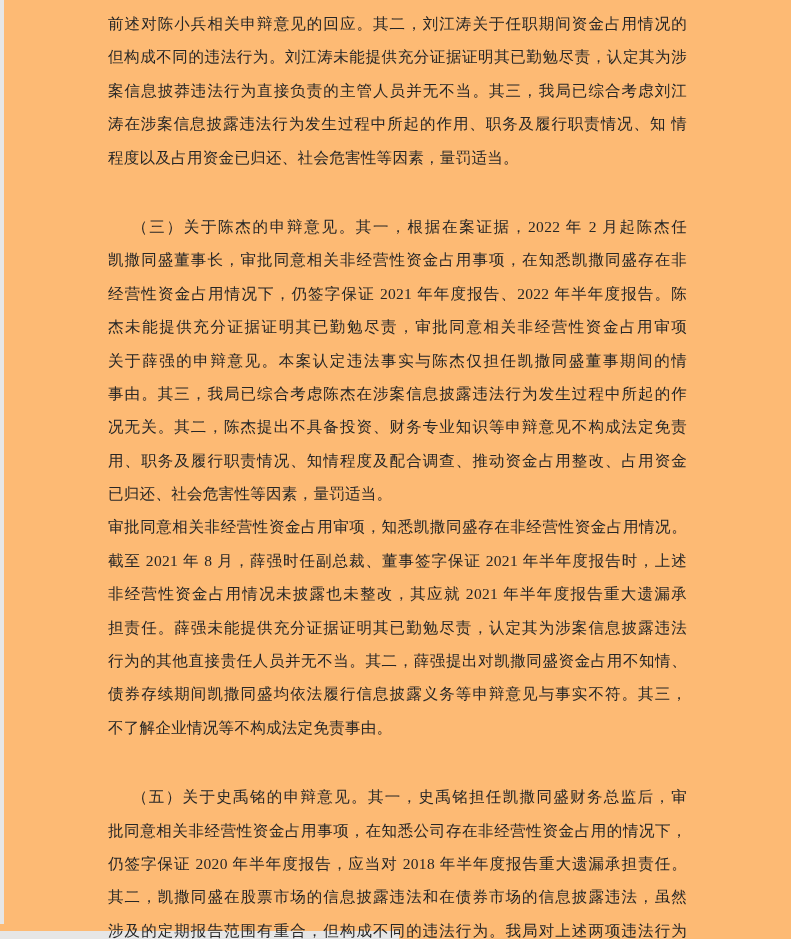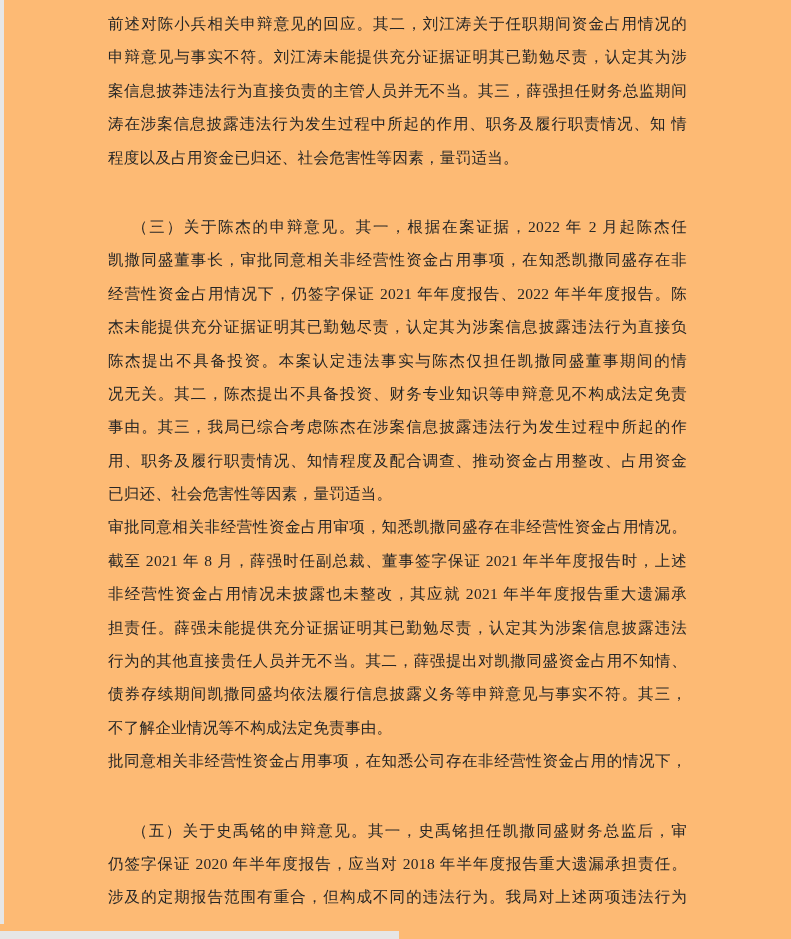--- a/index.html
+++ b/index.html
@@ -62,45 +62,46 @@
 </style>
 </head>
 <body>
 
 <div class="page">
   <div class="edge-left"></div>
   <div class="edge-bottom"></div>
   <div class="doc-body">
       <div class="paragraph">
         <div class="line">前述对陈小兵相关申辩意见的回应。其二，刘江涛关于任职期间资金占用情况的</div>
-        <div class="line">申辩意见与事实不符。刘江涛未能提供充分证据证明其已勤勉尽责，认定其为涉</div>
-        <div class="line">案信息披莽违法行为直接负责的主管人员并无不当。其三，薛强担任财务总监期间</div>
+        <div class="line">但构成不同的违法行为。刘江涛未能提供充分证据证明其已勤勉尽责，认定其为涉</div>
+        <div class="line">案信息披莽违法行为直接负责的主管人员并无不当。其三，我局已综合考虑刘江</div>
         <div class="line">涛在涉案信息披露违法行为发生过程中所起的作用、职务及履行职责情况、知 情</div>
         <div class="line line-end">程度以及占用资金已归还、社会危害性等因素，量罚适当。</div>
       </div>
       <div class="paragraph">
         <div class="line first-indent">（三）关于陈杰的申辩意见。其一，根据在案证据，2022 年 2 月起陈杰任</div>
         <div class="line">凯撒同盛董事长，审批同意相关非经营性资金占用事项，在知悉凯撒同盛存在非</div>
         <div class="line">经营性资金占用情况下，仍签字保证 2021 年年度报告、2022 年半年度报告。陈</div>
-        <div class="line">杰未能提供充分证据证明其已勤勉尽责，认定其为涉案信息披露违法行为直接负</div>
-        <div class="line">陈杰提出不具备投资。本案认定违法事实与陈杰仅担任凯撒同盛董事期间的情</div>
+        <div class="line">杰未能提供充分证据证明其已勤勉尽责，审批同意相关非经营性资金占用审项</div>
+        <div class="line">关于薛强的申辩意见。本案认定违法事实与陈杰仅担任凯撒同盛董事期间的情</div>
+        <div class="line">事由。其三，我局已综合考虑陈杰在涉案信息披露违法行为发生过程中所起的作</div>
         <div class="line">况无关。其二，陈杰提出不具备投资、财务专业知识等申辩意见不构成法定免责</div>
-        <div class="line">事由。其三，我局已综合考虑陈杰在涉案信息披露违法行为发生过程中所起的作</div>
         <div class="line">用、职务及履行职责情况、知情程度及配合调查、推动资金占用整改、占用资金</div>
         <div class="line line-end">已归还、社会危害性等因素，量罚适当。</div>
       </div>
       <div class="paragraph">
         <div class="line">审批同意相关非经营性资金占用审项，知悉凯撒同盛存在非经营性资金占用情况。</div>
         <div class="line">截至 2021 年 8 月，薛强时任副总裁、董事签字保证 2021 年半年度报告时，上述</div>
         <div class="line">非经营性资金占用情况未披露也未整改，其应就 2021 年半年度报告重大遗漏承</div>
         <div class="line">担责任。薛强未能提供充分证据证明其已勤勉尽责，认定其为涉案信息披露违法</div>
         <div class="line">行为的其他直接贵任人员并无不当。其二，薛强提出对凯撒同盛资金占用不知情、</div>
         <div class="line">债券存续期间凯撒同盛均依法履行信息披露义务等申辩意见与事实不符。其三，</div>
         <div class="line line-end">不了解企业情况等不构成法定免责事由。</div>
       </div>
       <div class="paragraph">
+        <div class="line first-indent">（五）关于史禹铭的申辩意见。其一，史禹铭担任凯撒同盛财务总监后，审</div>
         <div class="line">批同意相关非经营性资金占用事项，在知悉公司存在非经营性资金占用的情况下，</div>
-        <div class="line first-indent">（五）关于史禹铭的申辩意见。其一，史禹铭担任凯撒同盛财务总监后，审</div>
         <div class="line">仍签字保证 2020 年半年度报告，应当对 2018 年半年度报告重大遗漏承担责任。</div>
+        <div class="line">其二，凯撒同盛在股票市场的信息披露违法和在债券市场的信息披露违法，虽然</div>
         <div class="line">涉及的定期报告范围有重合，但构成不同的违法行为。我局对上述两项违法行为</div>
       </div>
     </div>
 </div>
 
 </body></html>

